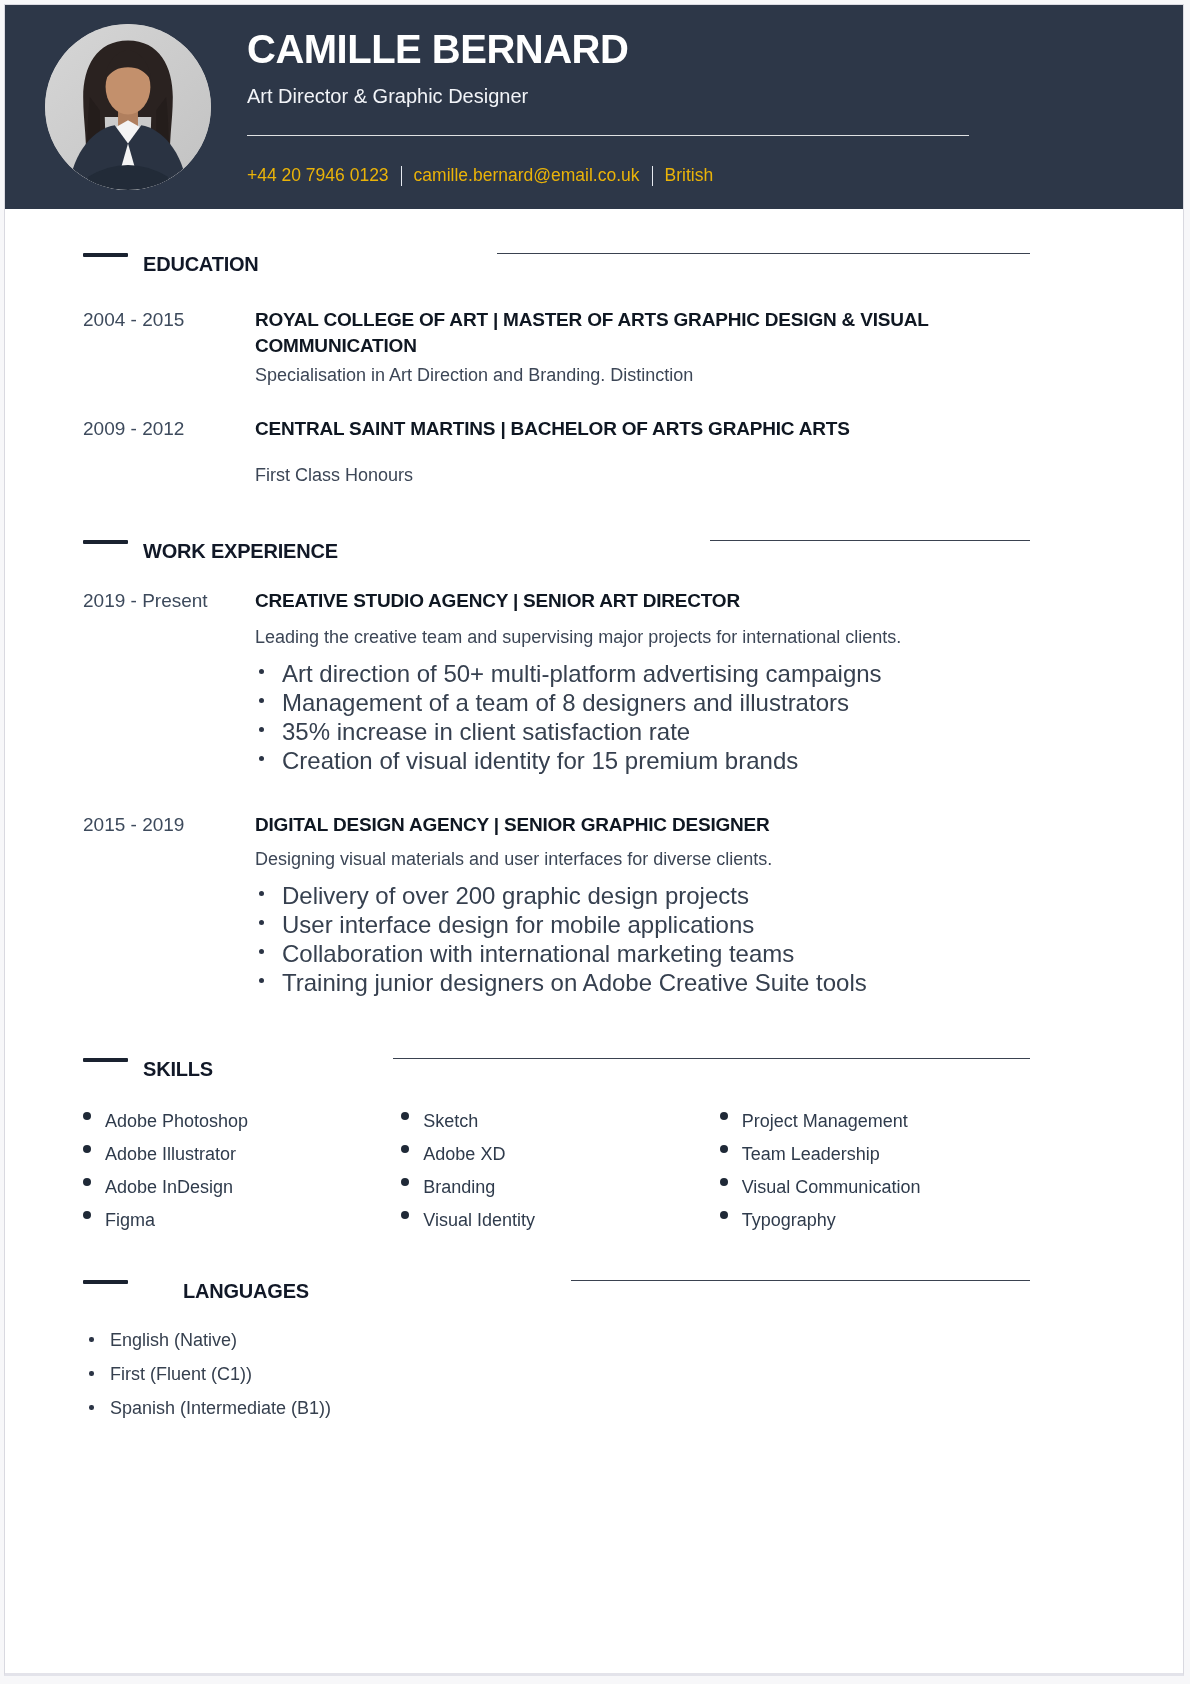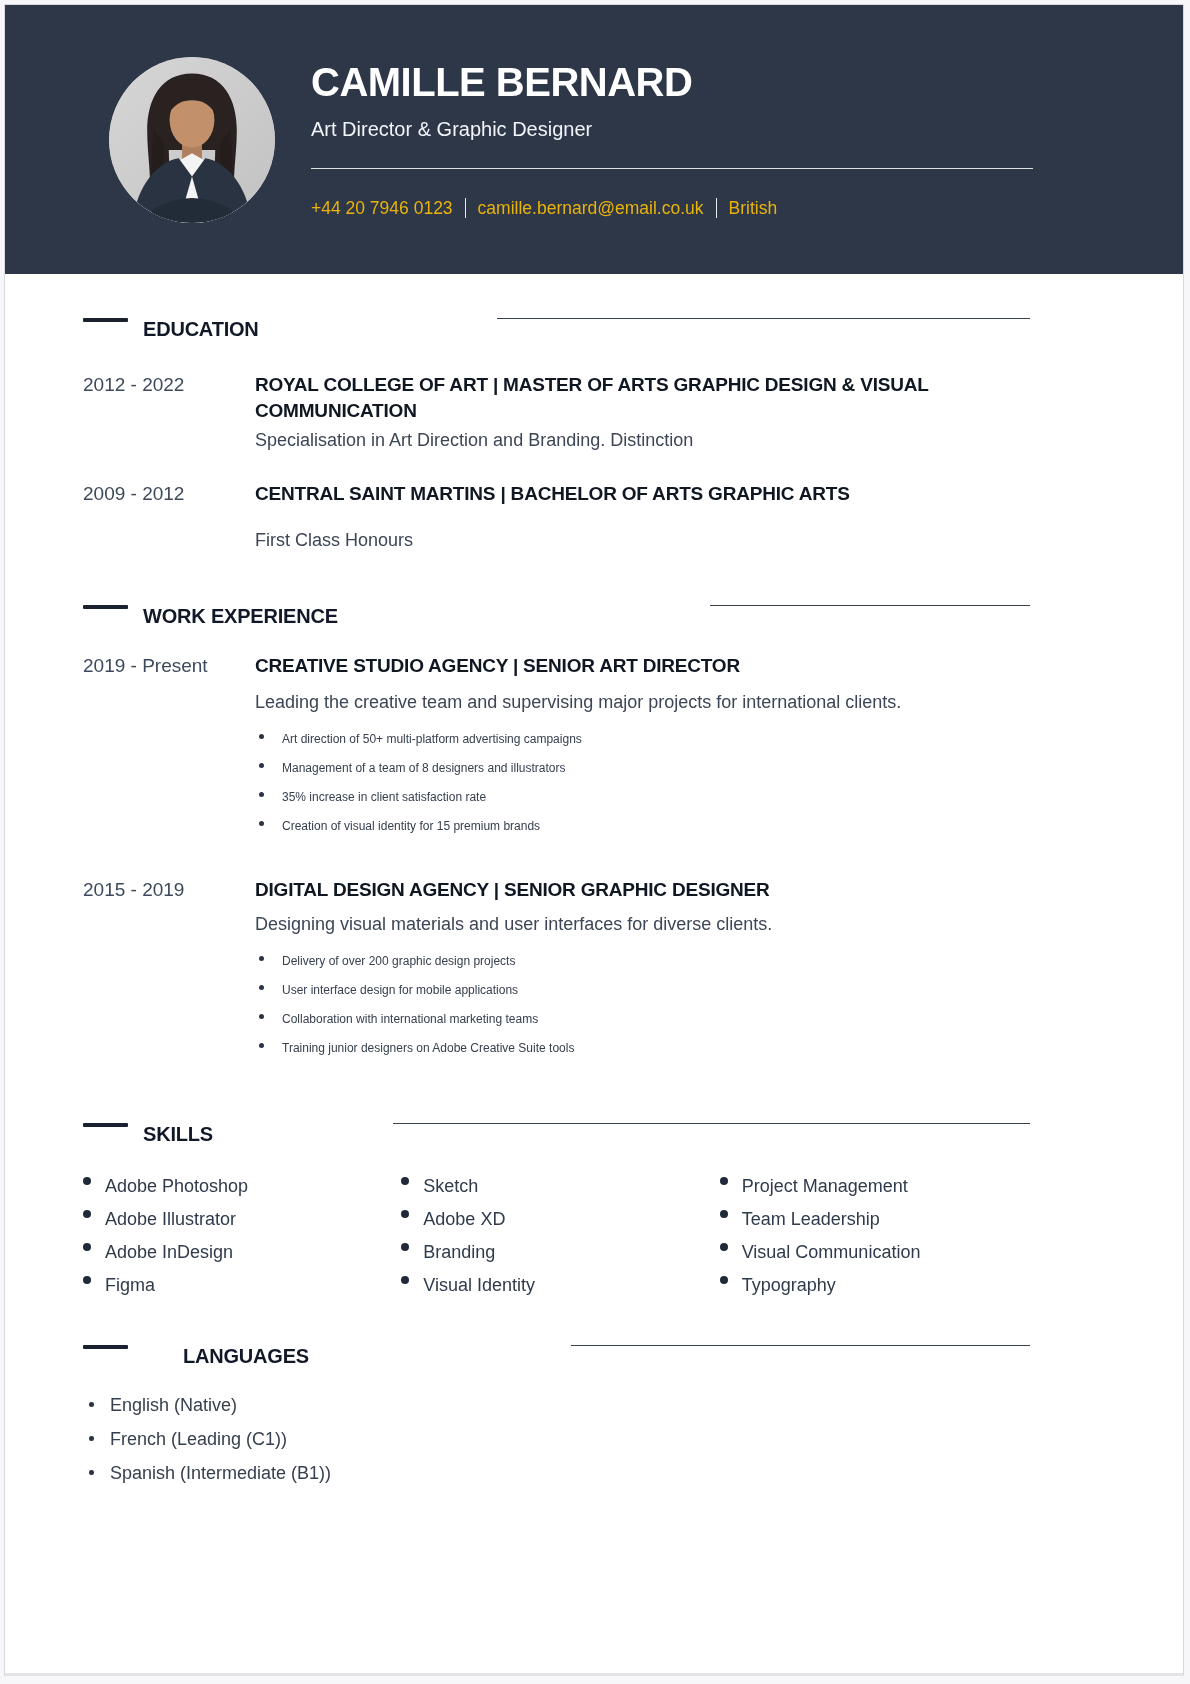--- a/index.html
+++ b/index.html
@@ -12,23 +12,23 @@
     position: absolute; left: 4px; top: 4px; width: 1180px; height: 1672px;
     background: #ffffff;
     border: 1px solid #d9d9e0;
     border-bottom: 3px solid #e3e3ea;
     box-sizing: border-box;
     overflow: hidden;
   }
 
   
   .hero {
-    background: #2d3748; height: 269px;
+    background: #2d3748; height: 204px;
     display: flex; align-items: center;
-    padding-left: 104px; box-sizing: border-box;
+    padding-left: 40px; box-sizing: border-box;
   }
   .avatar {
     width: 166px; height: 166px; border-radius: 50%;
     overflow: hidden; flex: 0 0 auto; background: #cbcbcb;
   }
   .avatar svg { display: block; width: 100%; height: 100%; }
   .hero-text { margin-left: 36px; flex: 1; max-width: 722px; color: #ffffff; }
   .name {
     font-size: 40px; font-weight: 700; letter-spacing: -0.5px;
     line-height: 1.05; margin: 0 0 15px 0; color: #ffffff;
@@ -63,21 +63,21 @@
   }
   .entry .edesc { font-size: 18px; color: #3c4656; line-height: 26px; }
 
   .edu-1 { margin-top: 30px; } .edu-1 .edesc { margin-top: 3px; }
   .edu-2 { margin-top: 28px; } .edu-2 .edesc { margin-top: 20px; }
   .job-1 { margin-top: 24px; } .job-1 .edesc { margin-top: 10px; }
   .job-2 { margin-top: 32px; } .job-2 .edesc { margin-top: 8px; }
 
   ul.bullets { list-style: none; margin: 14px 0 0 0; padding: 0; }
   ul.bullets li {
-    position: relative; padding-left: 27px; font-size: 12px;
+    position: relative; padding-left: 27px; font-size: 24px;
     color: #36404f; line-height: 20px; margin-bottom: 9px;
   }
   ul.bullets li .dot {
     position: absolute; left: 4px; top: 5px; width: 5px; height: 5px;
     border-radius: 50%; background: #2b3445;
   }
 
   .skills-grid { display: grid; grid-template-columns: 1fr 1fr 1fr; margin-top: 28px; column-gap: 8px; }
   .skill-item {
     position: relative; padding-left: 22px; font-size: 18px;
@@ -152,21 +152,21 @@
 
   <div class="content">
 
     <div class="sec-head sec-education m-edu">
       <div class="sec-dash"></div>
       <div class="sec-title">EDUCATION</div>
       <div class="sec-rule"></div>
     </div>
 
     <div class="entry edu-1">
-      <div class="dates">2012 - 2022</div>
+      <div class="dates">2004 - 2015</div>
       <div>
         <div class="etitle">ROYAL COLLEGE OF ART | MASTER OF ARTS GRAPHIC DESIGN &amp; VISUAL COMMUNICATION</div>
         <div class="edesc">Specialisation in Art Direction and Branding. Distinction</div>
       </div>
     </div>
 
     <div class="entry edu-2">
       <div class="dates">2009 - 2012</div>
       <div>
         <div class="etitle">CENTRAL SAINT MARTINS | BACHELOR OF ARTS GRAPHIC ARTS</div>
@@ -236,18 +236,18 @@
     </div>
 
     <div class="sec-head sec-languages m-lang">
       <div class="sec-dash"></div>
       <div class="sec-title">LANGUAGES</div>
       <div class="sec-rule"></div>
     </div>
 
     <ul class="langs">
       <li><span class="dot"></span><span>English (Native)</span></li>
-      <li><span class="dot"></span><span>French (Leading (C1))</span></li>
+      <li><span class="dot"></span><span>First (Fluent (C1))</span></li>
       <li><span class="dot"></span><span>Spanish (Intermediate (B1))</span></li>
     </ul>
 
   </div>
 </div>
 
 </body></html>

